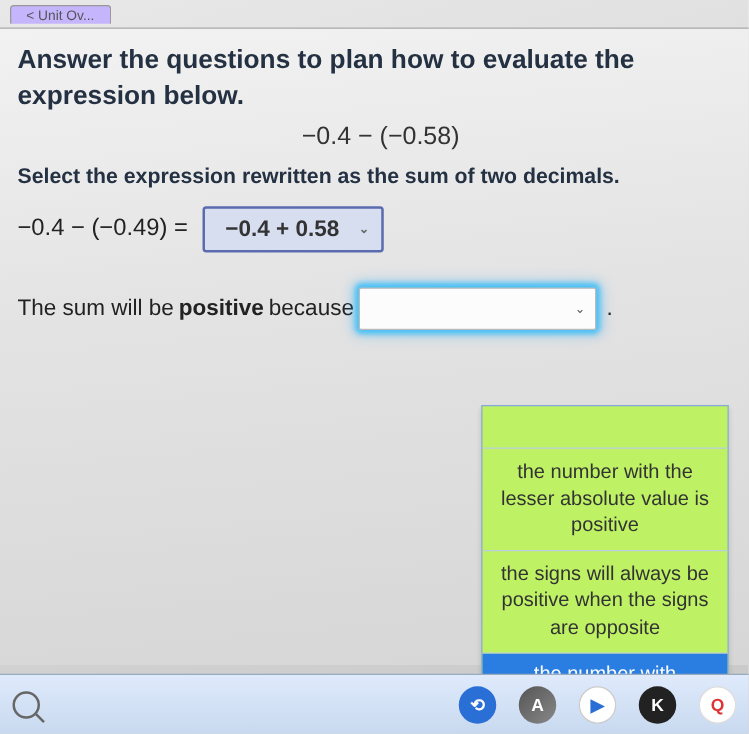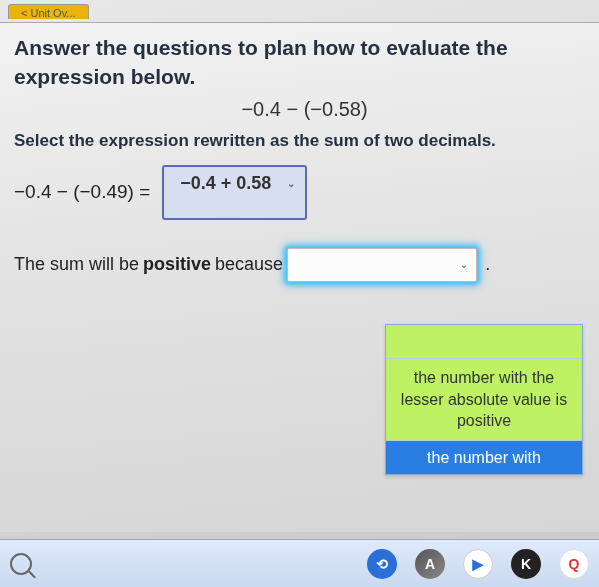--- a/index.html
+++ b/index.html
@@ -12,21 +12,21 @@
       position: relative;
       color: #222;
     }
     .tab-bar {
       height: 22px;
       display: flex;
       align-items: center;
       padding-left: 8px;
     }
     .tab-item {
-      background: #eab308;
+      background: #c4b5fd;
       border: 1px solid #999;
       border-bottom: none;
       padding: 2px 12px 0;
       font-size: 11px;
       color: #555;
       border-radius: 3px 3px 0 0;
     }
     .content {
       padding: 10px 4px 0 14px;
       background: linear-gradient(175deg, #f2f2f2 0%, #e4e4e4 40%, #d6d6d6 100%);
@@ -59,21 +59,21 @@
       margin-bottom: 28px;
     }
     .eq-lhs {
       font-size: 19px;
       color: #222;
     }
     .answer-select {
       background: #d6def0;
       border: 2px solid #5a6bb0;
       border-radius: 3px;
-      padding: 6px 34px 24px 16px;
+      padding: 6px 34px 6px 16px;
       font-size: 18px;
       font-weight: 600;
       color: #333;
       position: relative;
       display: inline-flex;
       align-items: center;
     }
     .chev {
       position: absolute;
       right: 10px;
@@ -210,20 +210,21 @@
     <div class="focused-select">
       <span class="chev2">⌄</span>
     </div>
     <span class="period">.</span>
   </div>
 </div>
 
 <div class="dropdown-panel">
   <div class="dd-pad"></div>
   <div class="dd-opt">the number with the lesser absolute value is positive</div>
+  <div class="dd-opt">the signs will always be positive when the signs are opposite</div>
   <div class="dd-opt sel">the number with</div>
 </div>
 
 <div class="taskbar">
   <div class="tb-search"></div>
   <div class="tb-spacer"></div>
   <div class="tb-icon i-blue">⟲</div>
   <div class="tb-icon i-grad">A</div>
   <div class="tb-icon i-white">▶</div>
   <div class="tb-icon i-dark">K</div>

